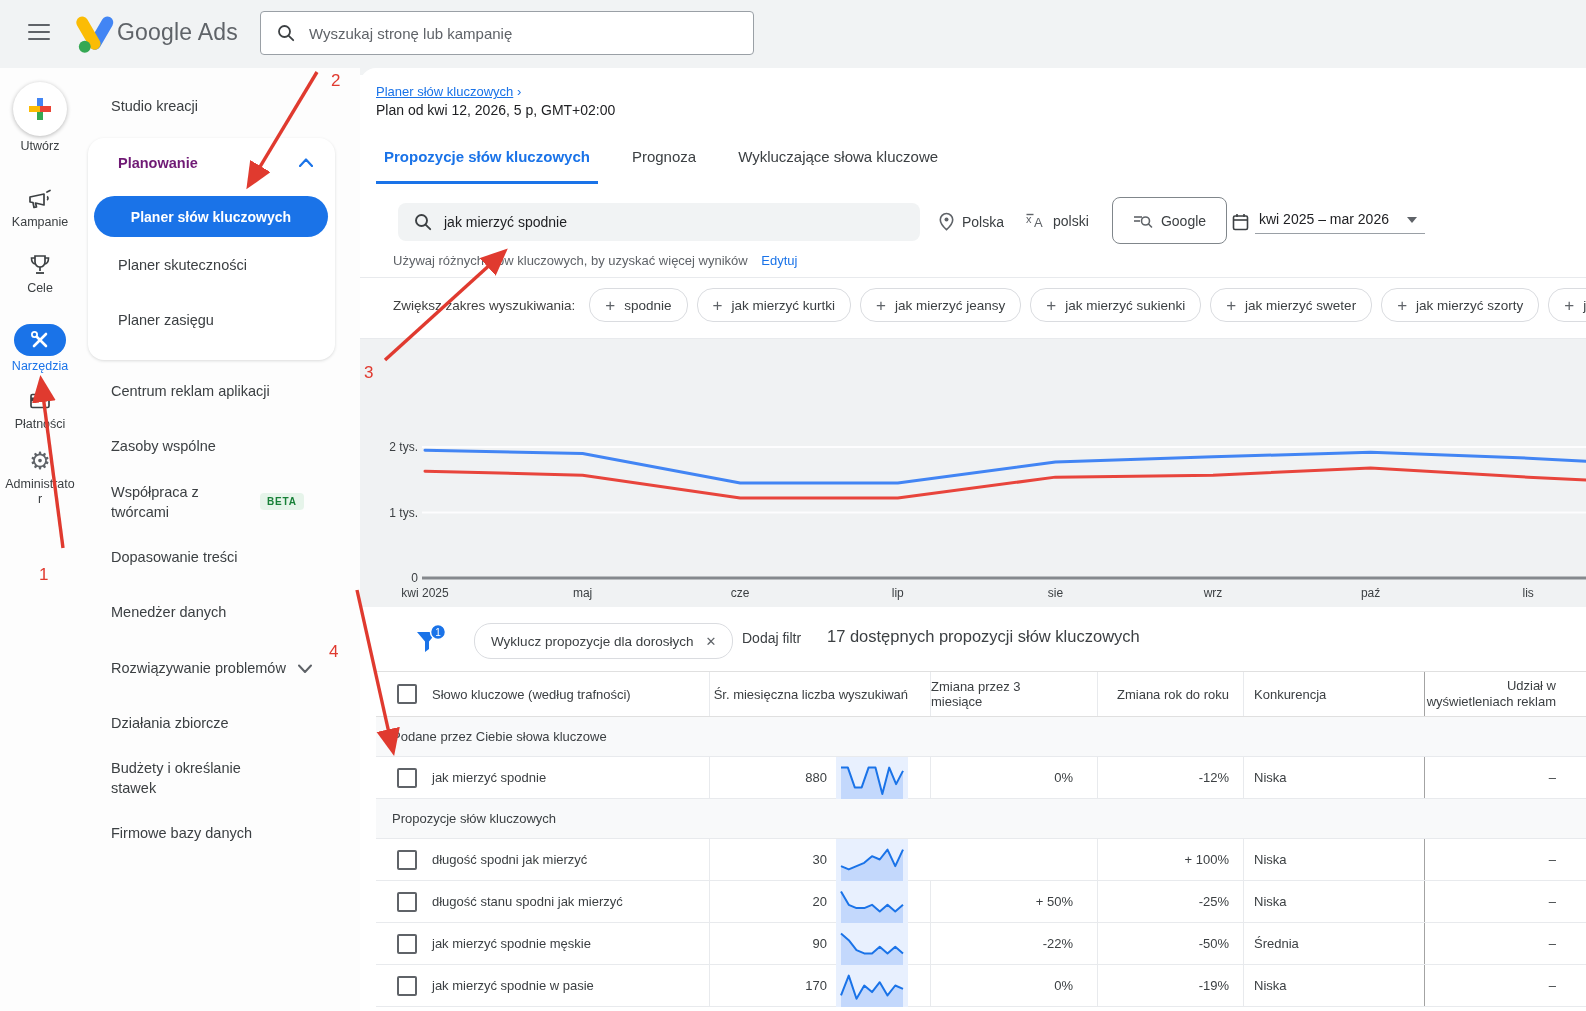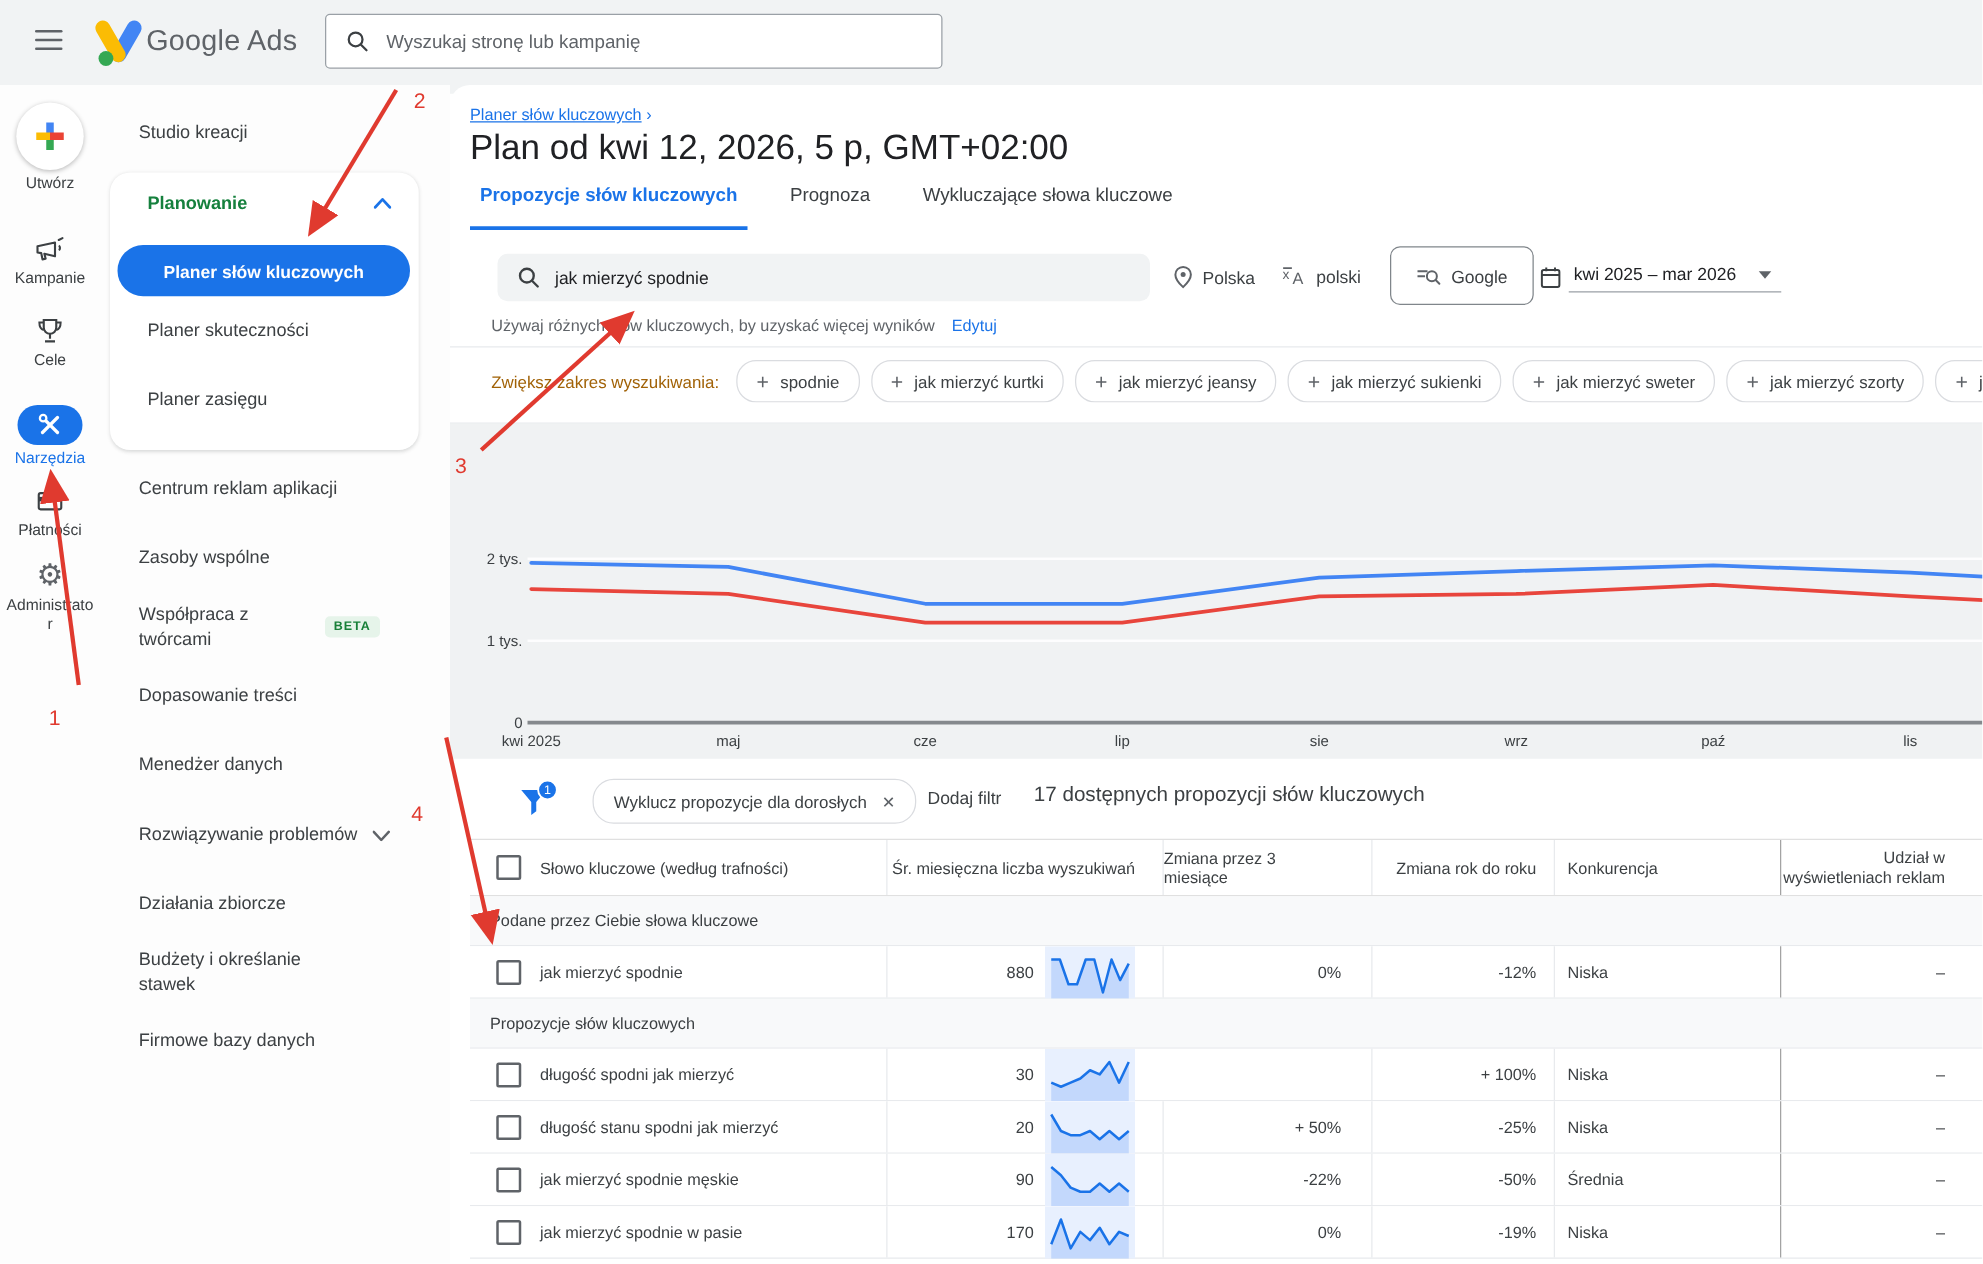--- a/index.html
+++ b/index.html
@@ -27,49 +27,49 @@
     box-shadow:0 1px 4px rgba(0,0,0,.28);display:flex;align-items:center;justify-content:center;cursor:pointer}
   .tool-pill{width:52px;height:32px;border-radius:16px;background:#1a73e8;margin:0 auto;
     display:flex;align-items:center;justify-content:center;cursor:pointer}
   .rail .sel{color:#1a73e8}
   .admin-wrap{width:72px;margin:0 auto;word-break:break-all;line-height:15px}
   
   .sidebar{position:absolute;left:80px;top:68px;width:280px;height:943px;background:#fdfdfd}
   .side-label{position:absolute;left:31px;font-size:14.5px;color:#3c4043;line-height:20px;cursor:pointer}
   .plan-card{position:absolute;left:8px;top:70px;width:247px;height:222px;background:#fff;border-radius:16px;
     box-shadow:0 1px 3px rgba(60,64,67,.18)}
-  .plan-head{position:absolute;left:30px;top:17px;font-size:14.5px;color:#15803d;font-weight:bold;cursor:pointer}
+  .plan-head{position:absolute;left:30px;top:17px;font-size:14.5px;color:#701a75;font-weight:bold;cursor:pointer}
   .plan-chev{position:absolute;right:22px;top:20px}
   .plan-pill{position:absolute;left:6px;top:58px;width:234px;height:41px;border-radius:21px;background:#1a73e8;
     color:#fff;font-size:14px;font-weight:bold;display:flex;align-items:center;justify-content:center;cursor:pointer}
   .plan-item{position:absolute;left:30px;font-size:14.5px;color:#3c4043;cursor:pointer}
   .beta-badge{position:absolute;left:180px;top:425px;font-size:10px;font-weight:bold;letter-spacing:.8px;
     color:#188038;background:#e6f4ea;padding:3px 7px;border-radius:4px}
   
   .main{position:absolute;left:360px;top:68px;width:1226px;height:943px;background:#fff;border-top-left-radius:16px}
   .breadcrumb{position:absolute;left:16px;top:16px;font-size:13px;color:#1a73e8;cursor:pointer}
   .breadcrumb .bc-link{text-decoration:underline}
-  .page-title{position:absolute;left:16px;top:34px;font-size:28px;color:#202124}
+  .page-title{position:absolute;left:16px;top:34px;font-size:14px;color:#202124}
   .tabs{position:absolute;left:16px;top:80px;display:flex;gap:26px}
   .tab{font-size:15px;color:#3c4043;padding:0 8px 16px 8px;cursor:pointer;white-space:nowrap}
   .tab.active{color:#1a73e8;font-weight:bold;border-bottom:3px solid #1a73e8}
   .kw-search{position:absolute;left:38px;top:135px;width:522px;height:38px;background:#f1f3f4;border-radius:8px;
     display:flex;align-items:center;padding-left:16px;box-sizing:border-box;gap:12px;font-size:14px;color:#202124;cursor:text}
   .ctl-group{position:absolute;top:144px;display:flex;align-items:center;gap:7px;font-size:14px;color:#3c4043;cursor:pointer}
   .net-box{position:absolute;left:752px;top:129px;width:115px;height:47px;border:1px solid #80868b;border-radius:8px;
     display:flex;align-items:center;justify-content:center;gap:8px;font-size:14px;color:#3c4043;background:#fff;cursor:pointer;box-sizing:border-box}
   .date-wrap{position:absolute;left:872px;top:141px;display:flex;align-items:center;cursor:pointer}
   .date-text{font-size:14px;color:#202124;border-bottom:1px solid #9aa0a6;padding:2px 36px 6px 4px;position:relative}
   .caret{width:0;height:0;border-left:5px solid transparent;border-right:5px solid transparent;border-top:6px solid #5f6368;
     position:absolute;right:8px;top:8px}
   .hint-row{position:absolute;left:33px;top:185px;font-size:13px;color:#5f6368}
   .hint-row .edit{color:#1a73e8;margin-left:10px;cursor:pointer}
   .divider{position:absolute;left:0;width:1226px;height:1px;background:#e8eaed}
   .chips-row{position:absolute;left:33px;top:220px;width:1193px;display:flex;align-items:center;gap:9px;overflow:hidden;white-space:nowrap}
-  .chips-label{font-size:13.5px;color:#a16207;margin-right:5px}
+  .chips-label{font-size:13.5px;color:#404040;margin-right:5px}
   .chip{display:inline-flex;align-items:center;gap:9px;height:32px;border:1px solid #dadce0;border-radius:16px;
     padding:0 15px;font-size:13.5px;color:#3c4043;background:#fff;cursor:pointer;flex:none}
   .chip .plus{color:#5f6368;font-size:17px;line-height:1}
   
   .band{position:absolute;left:0;top:271px;width:1226px;height:268px;background:#f0f2f3}
   
   .filter-chip{position:absolute;left:114px;top:555px;height:34px;border:1px solid #dadce0;border-radius:17px;
     display:flex;align-items:center;gap:12px;padding:0 16px;font-size:13.5px;color:#3c4043;background:#fff;cursor:pointer}
   .filter-chip .x{color:#5f6368;font-size:13px;cursor:pointer}
   .addfilter{position:absolute;left:382px;top:562px;font-size:14px;color:#3c4043;cursor:pointer}

